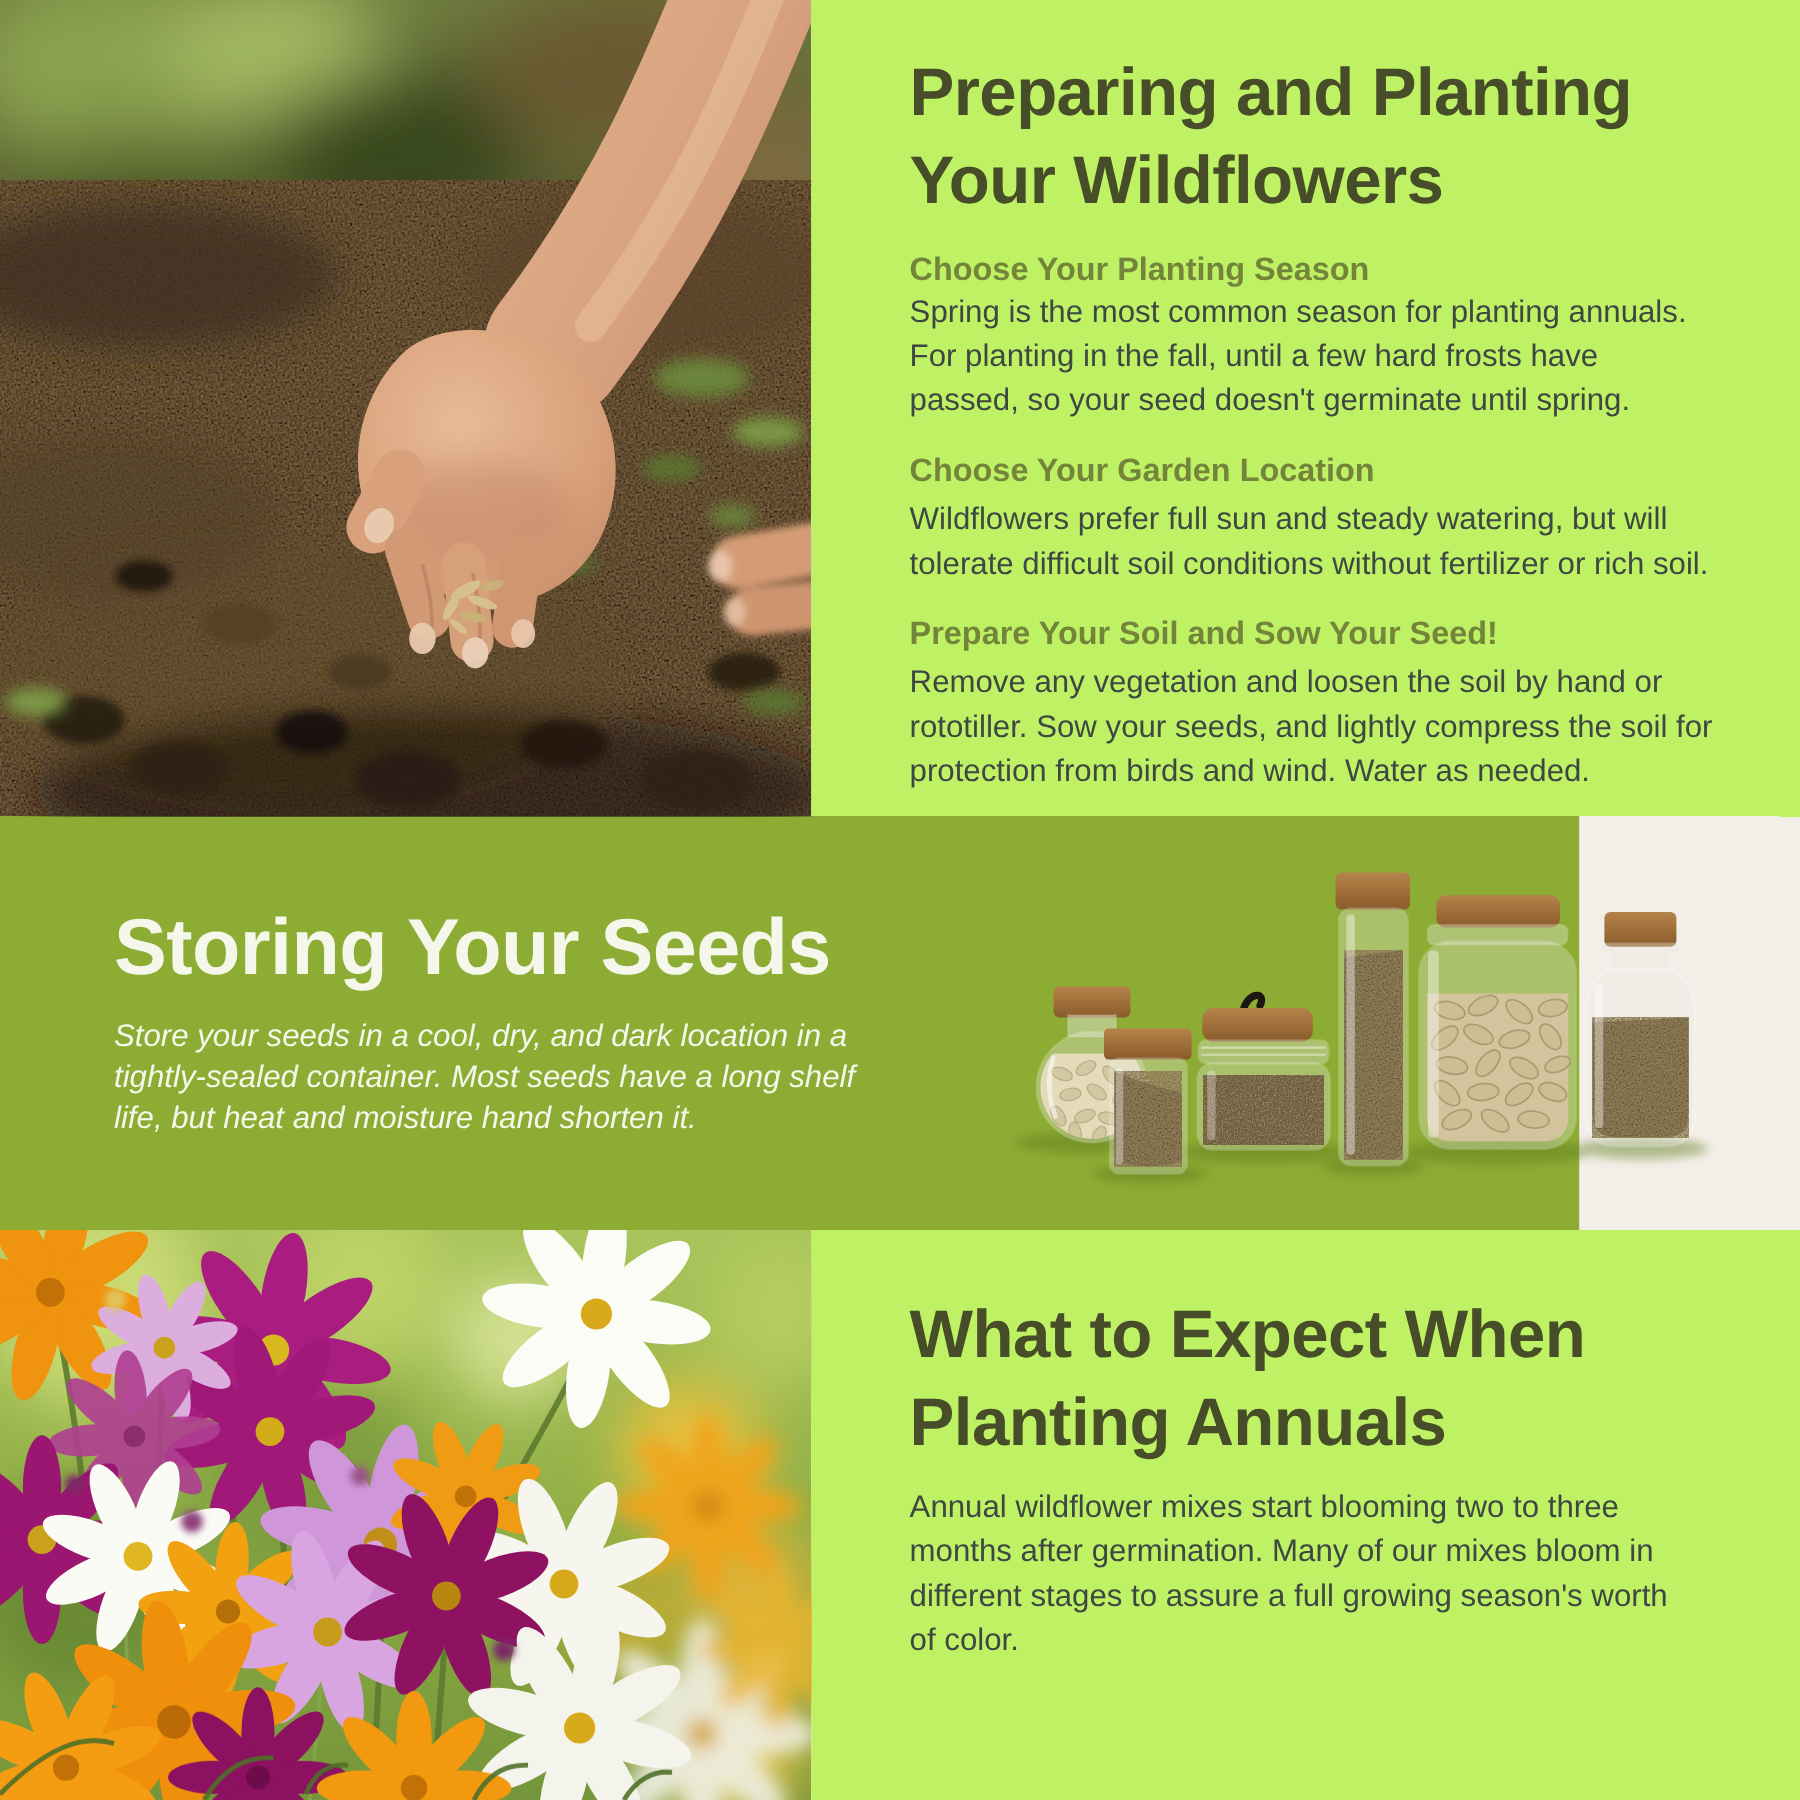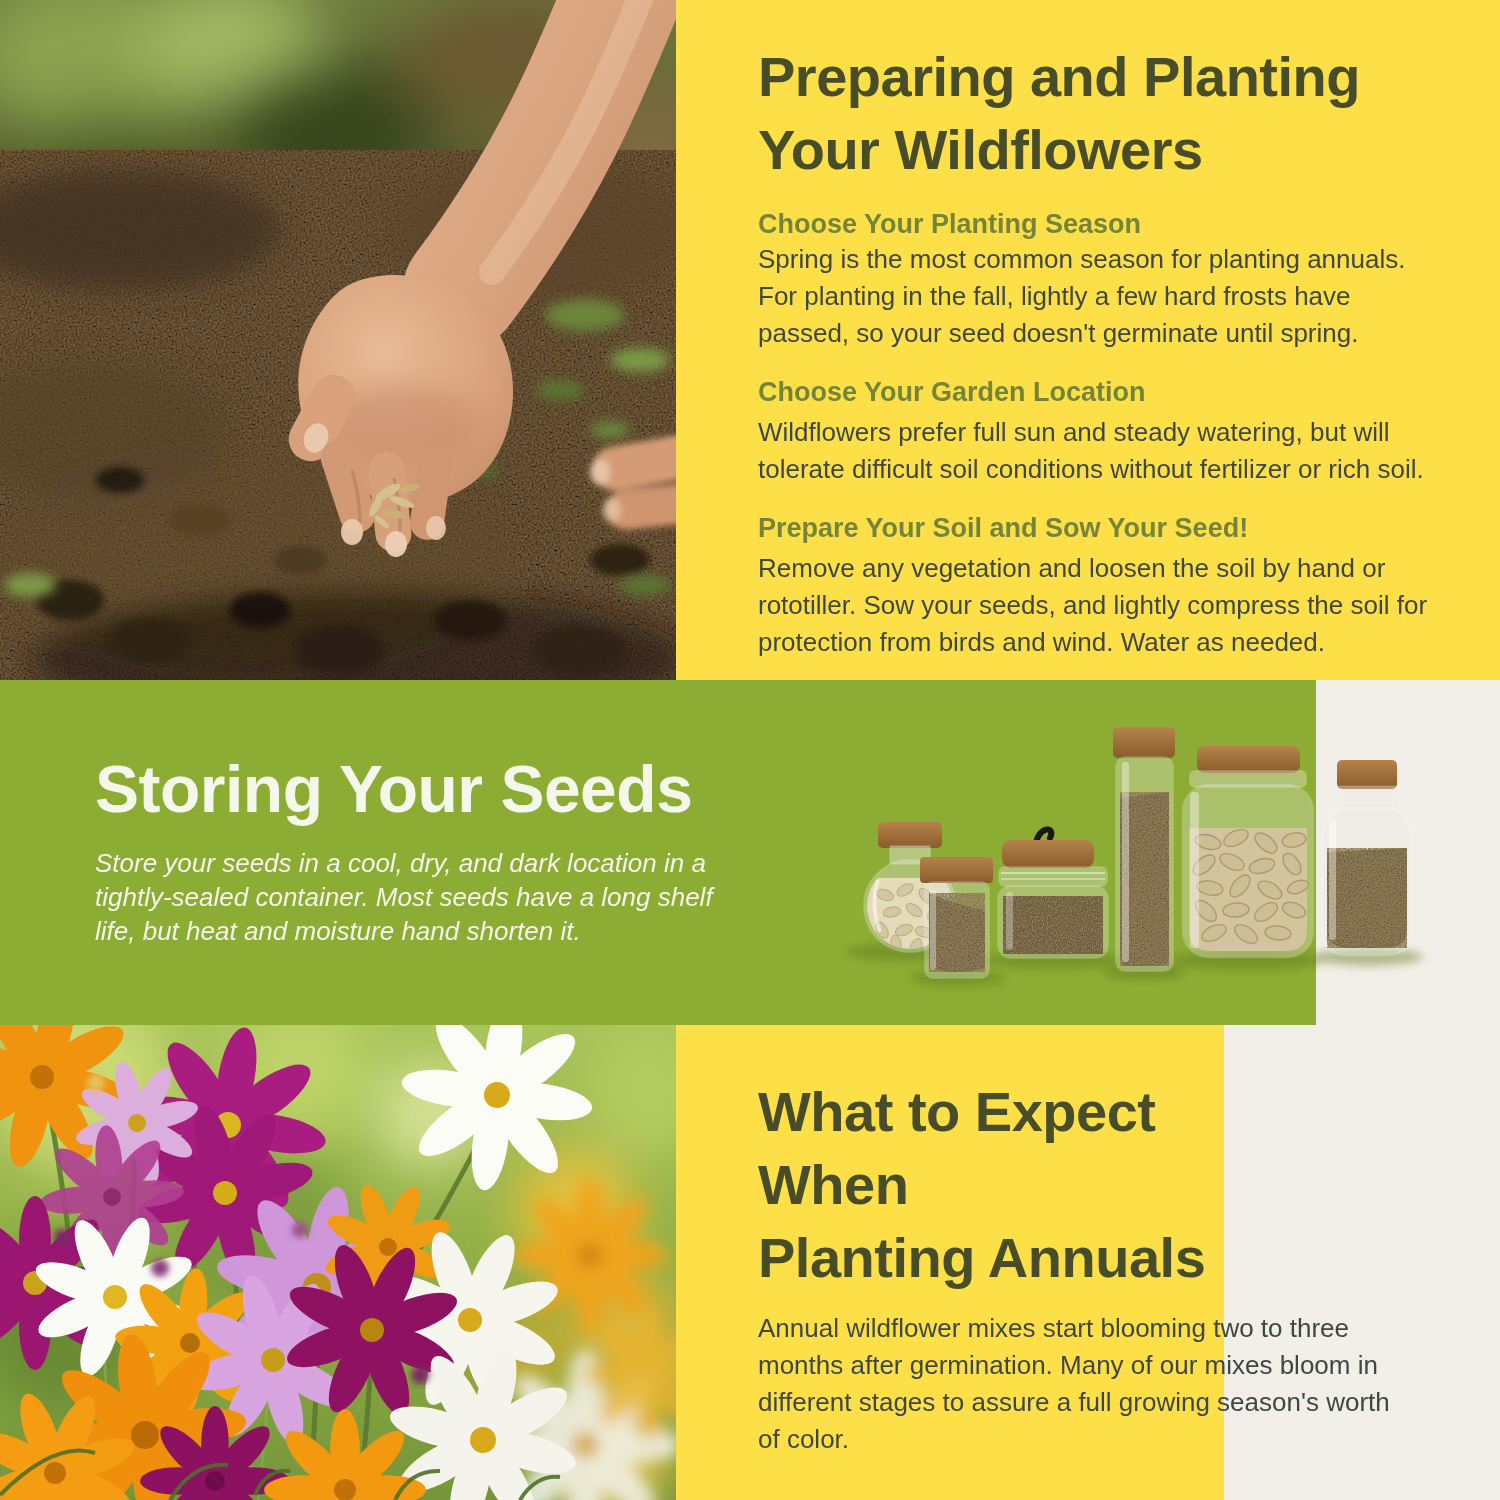--- a/index.html
+++ b/index.html
@@ -1,24 +1,24 @@
 <!DOCTYPE html>
 <html><head>
 <meta charset="utf-8">
 <style>
   html,body{margin:0;padding:0;background:#e7e4dc;}
   .canvas{position:relative;width:1500px;height:1500px;background:#F2EFE8;overflow:hidden;
           font-family:"Liberation Sans",sans-serif;}
   
   .row1{position:absolute;left:0;top:0;width:1500px;height:680px;}
   .band{position:absolute;left:0;top:680px;width:1316px;height:345px;background:#8CAC33;}
-  .row3{position:absolute;left:0;top:1025px;width:1224px;height:475px;}
+  .row3{position:absolute;left:0;top:1025px;width:1500px;height:475px;}
   .photo{position:absolute;left:0;top:0;width:676px;overflow:hidden;}
   .photo svg{display:block;width:100%;height:100%;}
-  .panel{position:absolute;left:676px;top:0;right:0;bottom:0;background:#fde047;}
+  .panel{position:absolute;left:676px;top:0;right:0;bottom:0;background:#bef264;}
   
   .h1{margin:0;padding:0;font-weight:700;font-size:56px;line-height:73px;
       letter-spacing:-0.5px;color:#474D28;}
   .h1 span{display:block;}
   .sub{margin:0;font-weight:700;font-size:27px;line-height:34px;color:#75843B;}
   .bodytext{margin:0;font-weight:400;font-size:26px;line-height:37px;color:#3F4743;}
   .bodytext span{display:block;white-space:nowrap;}
   .panel1-inner{padding:40px 0 0 82px;}
   .item0{margin-top:21px;}
   .item{margin-top:23px;}
@@ -174,21 +174,21 @@
       <div class="panel1-inner">
         <h1 class="h1">
           <span>Preparing and Planting</span>
           <span>Your Wildflowers</span>
         </h1>
 
         <div class="item0">
           <p class="sub">Choose Your Planting Season</p>
           <p class="bodytext">
             <span>Spring is the most common season for planting annuals.</span>
-            <span>For planting in the fall, lightly a few hard frosts have</span>
+            <span>For planting in the fall, until a few hard frosts have</span>
             <span>passed, so your seed doesn't germinate until spring.</span>
           </p>
         </div>
 
         <div class="item">
           <p class="sub">Choose Your Garden Location</p>
           <p class="bodytext">
             <span>Wildflowers prefer full sun and steady watering, but will</span>
             <span>tolerate difficult soil conditions without fertilizer or rich soil.</span>
           </p>

